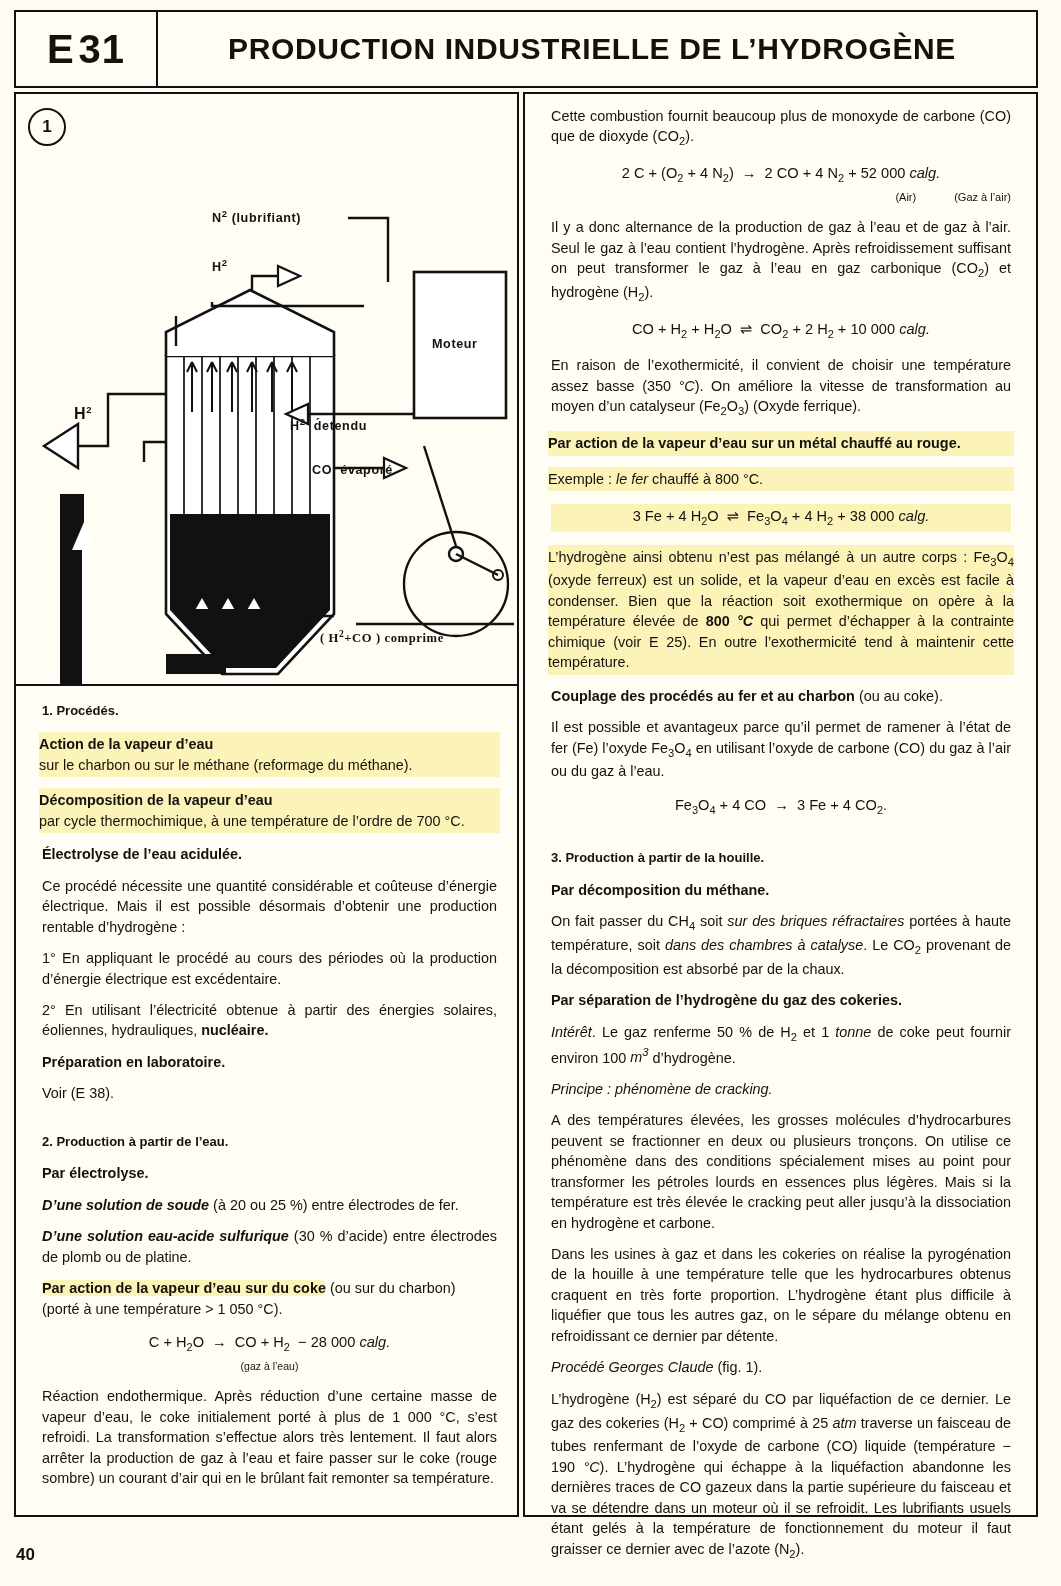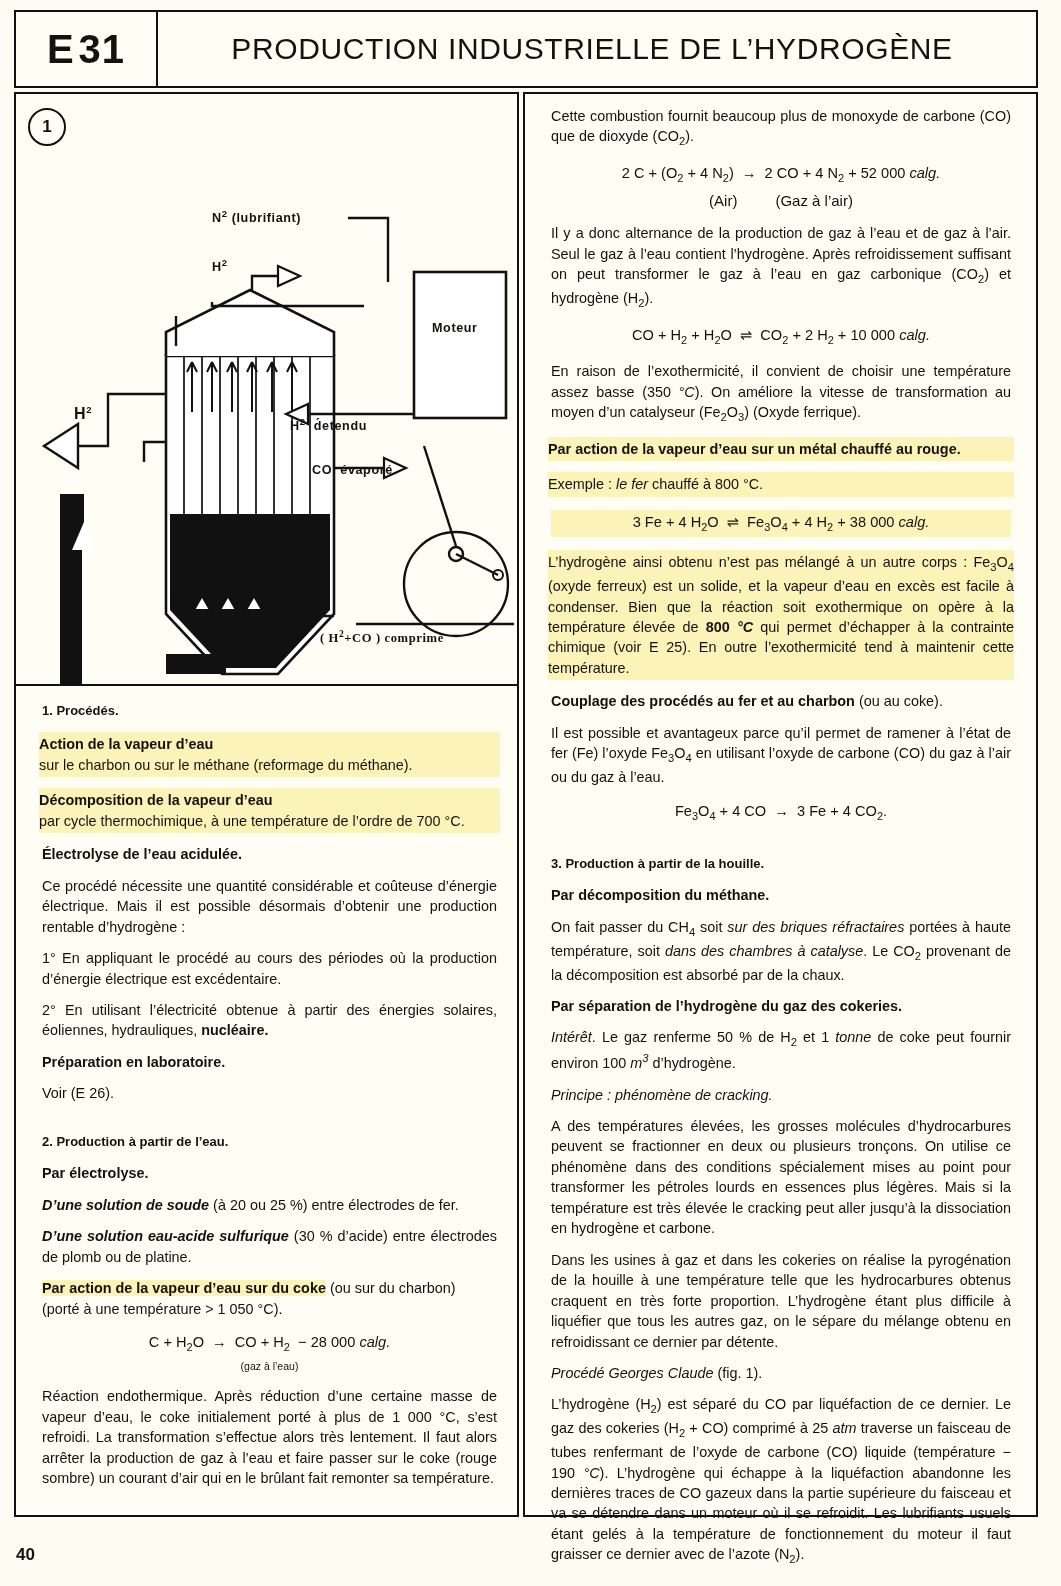--- a/index.html
+++ b/index.html
@@ -43,21 +43,21 @@
     font-weight: bold;
     letter-spacing: 1px;
   }
   .code-cell .letter { margin-right: 4px; }
   .title-cell {
     flex: 1;
     display: flex;
     align-items: center;
     justify-content: center;
     font-size: 30px;
-    font-weight: normal;
+    font-weight: bold;
     letter-spacing: 0.6px;
     padding-right: 10px;
   }
   
   .col-left {
     position: absolute;
     left: 14px; top: 92px;
     width: 505px;
     height: 1425px;
     border: 2px solid #111;
@@ -118,20 +118,21 @@
     font-weight: bold;
     margin: 0 0 12px 0;
   }
   .sec-spacer { height: 18px; }
   p { margin: 0 0 11px 0; }
   .b { font-weight: bold; }
   .i { font-style: italic; }
   .hl {
     background: #fcf3b8;
     box-decoration-break: clone;
+    border-radius: 6px;
     -webkit-box-decoration-break: clone;
   }
   .hl-block {
     background: #fcf3b8;
     padding: 2px 0;
     margin: 0 -3px 11px -3px;
   }
   .eq {
     text-align: center;
     margin: 13px 0 13px 0;
@@ -141,23 +142,23 @@
   .sub { vertical-align: sub; font-size: 0.78em; }
   .sup { vertical-align: super; font-size: 0.78em; }
   .small-note {
     font-size: 10.5px;
     text-align: center;
     margin-top: -9px;
     margin-bottom: 12px;
   }
   .eq-note-row {
     display: flex;
-    justify-content: center;
+    justify-content: flex-end;
     gap: 38px;
-    font-size: 15px;
+    font-size: 11px;
     margin-top: -10px;
     margin-bottom: 12px;
   }
   .page-num {
     position: absolute;
     left: 16px;
     top: 1545px;
     font-size: 17px;
     font-weight: bold;
   }
@@ -263,21 +264,21 @@
         <path d="M68 428 L56 456 L80 456 Z" fill="#fff"></path>
 
         <g stroke="#fff" stroke-width="4" fill="none">
           <path d="M150 648 L78 648"></path>
         </g>
         <path d="M68 648 L96 638 L96 658 Z" fill="#fff"></path>
       </svg>
 
       <div class="lbl" style="left:196px; top:114px;">N<span class="sup">2</span> (lubrifiant)</div>
       <div class="lbl" style="left:196px; top:163px;">H<span class="sup">2</span></div>
-      <div class="lbl" style="left:416px; top:227px;">Moteur</div>
+      <div class="lbl" style="left:416px; top:243px;">Moteur</div>
       <div class="lbl" style="left:58px; top:310px; font-size:16px;">H<span class="sup">2</span></div>
       <div class="lbl" style="left:274px; top:322px;">H<span class="sup">2</span>&nbsp; d́etendu</div>
       <div class="lbl" style="left:296px; top:369px;">CO&nbsp; évaporé</div>
       <div class="lbl" style="left:304px; top:535px;font-family:Liberation Serif, serif;">( H<span class="sup">2</span>+CO )&nbsp;comprimé</div>
 
     </div>
 
     <div class="txt left-text">
       <h2 class="sec">1. Procédés.</h2>
 
@@ -290,21 +291,21 @@
         <div class="b">Décomposition de la vapeur d’eau</div>
         <div>par cycle thermochimique, à une température de l’ordre de 700 °C.</div>
       </div>
 
       <p class="b">Électrolyse de l’eau acidulée.</p>
       <p>Ce procédé nécessite une quantité considérable et coûteuse d’énergie électrique. Mais il est possible désormais d’obtenir une production rentable d’hydrogène :</p>
       <p>1° En appliquant le procédé au cours des périodes où la production d’énergie électrique est excédentaire.</p>
       <p><span>2° En utilisant l’électricité obtenue à partir des énergies solaires, éoliennes, hydrauliques, </span><span class="b">nucléaire.</span></p>
 
       <p class="b">Préparation en laboratoire.</p>
-      <p>Voir (E 26).</p>
+      <p>Voir (E 38).</p>
 
       <div class="sec-spacer"></div>
       <h2 class="sec">2. Production à partir de l’eau.</h2>
 
       <p class="b">Par électrolyse.</p>
       <p><span class="i b">D’une solution de soude</span><span> (à 20 ou 25 %) entre électrodes de fer.</span></p>
       <p><span class="i b">D’une solution eau-acide sulfurique</span><span> (30 % d’acide) entre électrodes de plomb ou de platine.</span></p>
 
       <p><span class="b hl">Par action de la vapeur d’eau sur du coke</span><span> (ou sur du charbon)</span><br><span>(porté à une température &gt; 1 050 °C).</span></p>
 

